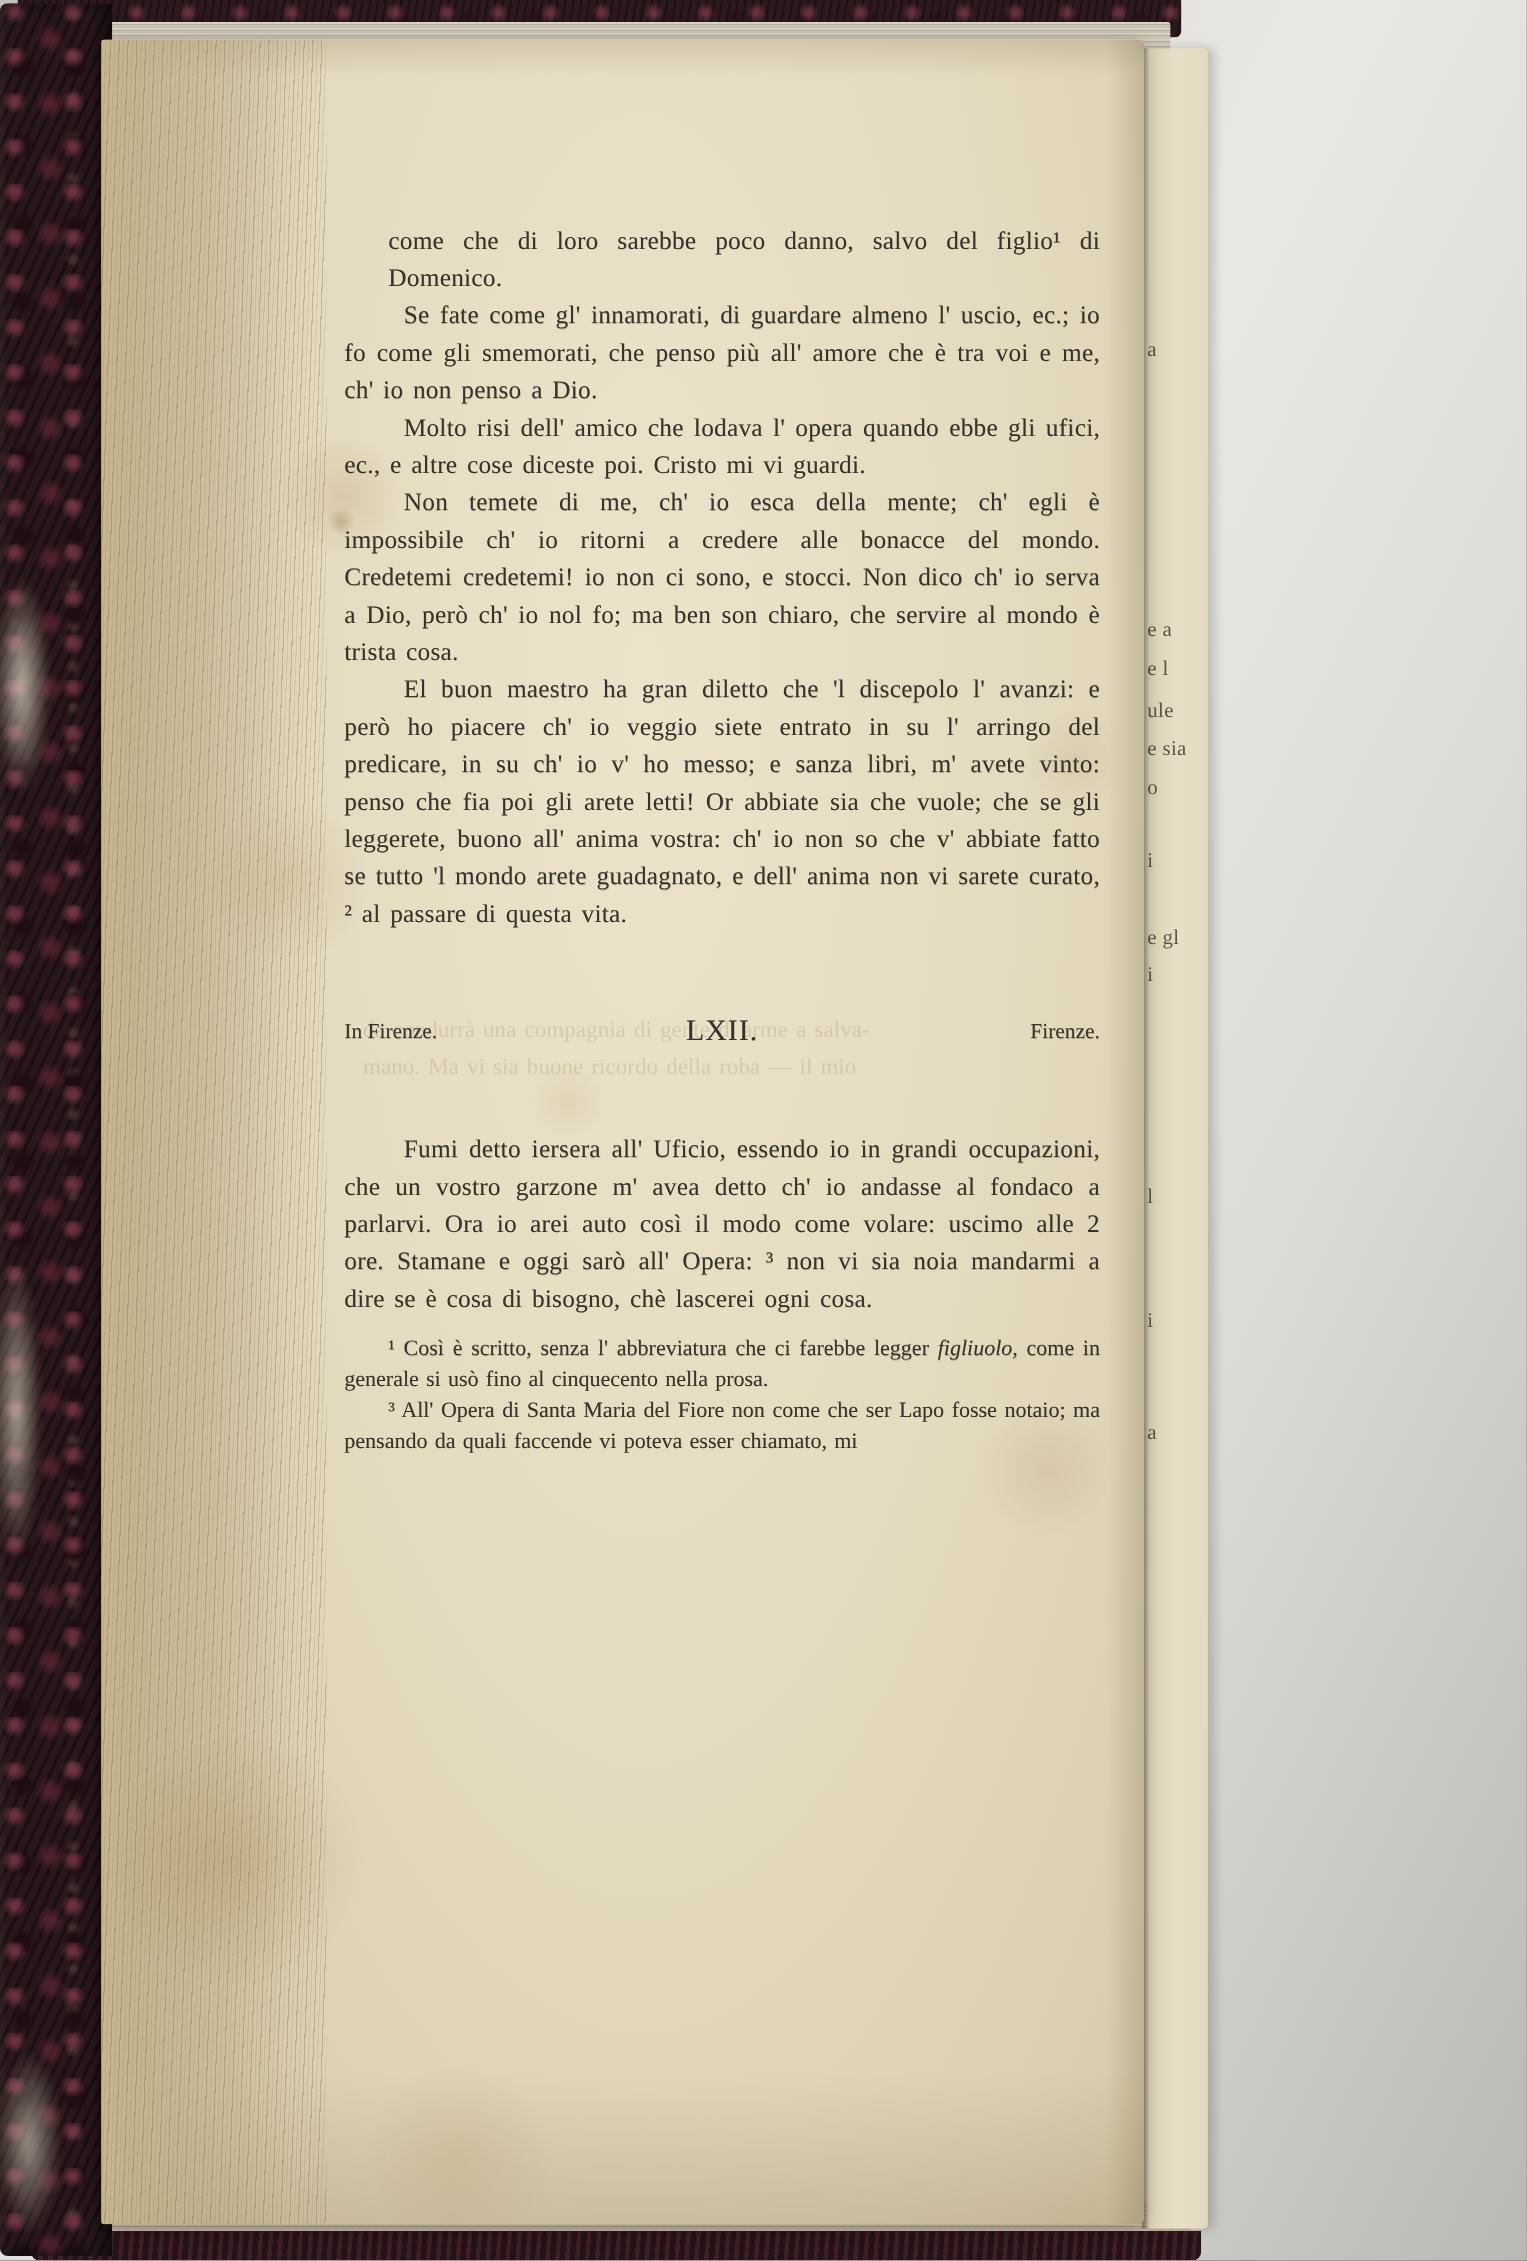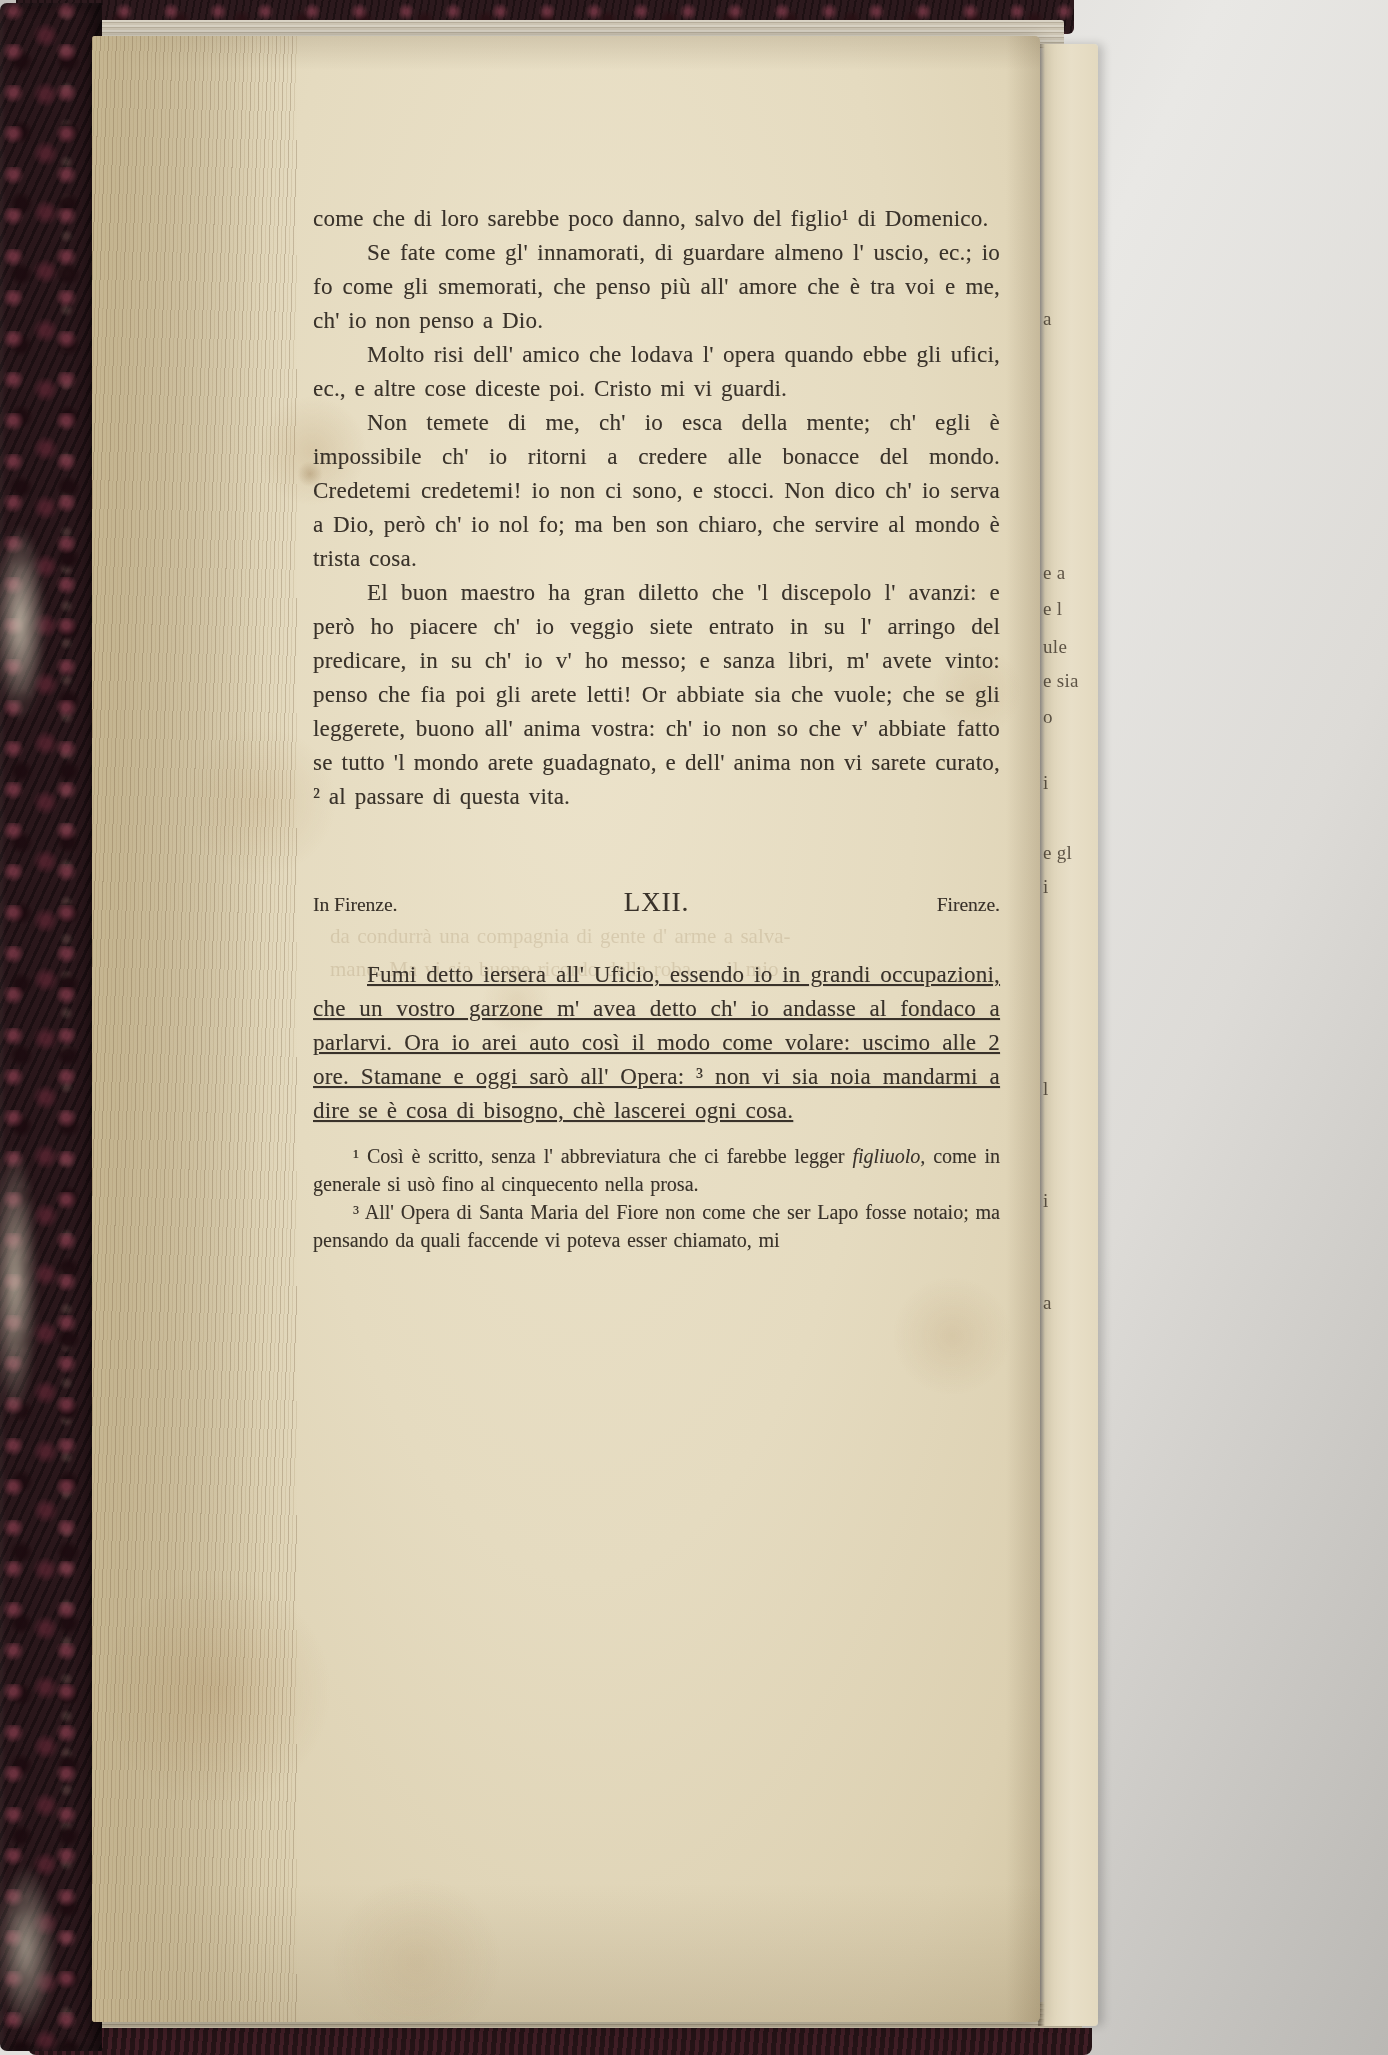--- a/index.html
+++ b/index.html
@@ -111,26 +111,26 @@
   }
   .page-head{position:relative;height:28px;}
   .page-number{position:absolute;left:0;bottom:0;font-size:21px;}
   .running-title{position:absolute;left:50%;transform:translateX(-50%);bottom:0;font-size:18.5px;letter-spacing:3px;}
   .body-block{margin-top:17px;}
   .body-block p, .letter-block p{
     margin:0;font-size:23px;line-height:34px;text-align:justify;
     word-spacing:0.12em;letter-spacing:0.01em;
   }
   .para{text-indent:54px;}
-  .para.first{text-indent:0;}
+  .para.first{text-indent:0;margin-left:40px;}
   .section-row{position:relative;margin-top:64px;height:40px;}
   .place-left{position:absolute;left:0;bottom:2px;font-size:19.5px;}
   .section-title{position:absolute;left:50%;transform:translateX(-50%);bottom:0;font-size:27px;letter-spacing:1px;}
   .place-right{position:absolute;right:0;bottom:2px;font-size:19.5px;}
-  .letter-block{margin-top:40px;text-decoration:underline;}
+  .letter-block{margin-top:76px;}
   .footnote-block{margin-top:14px;}
   .footnote{
     margin:0;font-size:20px;line-height:28px;text-align:justify;text-indent:40px;
     word-spacing:0.08em;
   }
   .it{font-style:italic;}
   
   .ghost-block{
     position:absolute;left:238px;top:884px;width:560px;
     font-size:21px;line-height:33px;color:#7a5c32;opacity:0.16;

